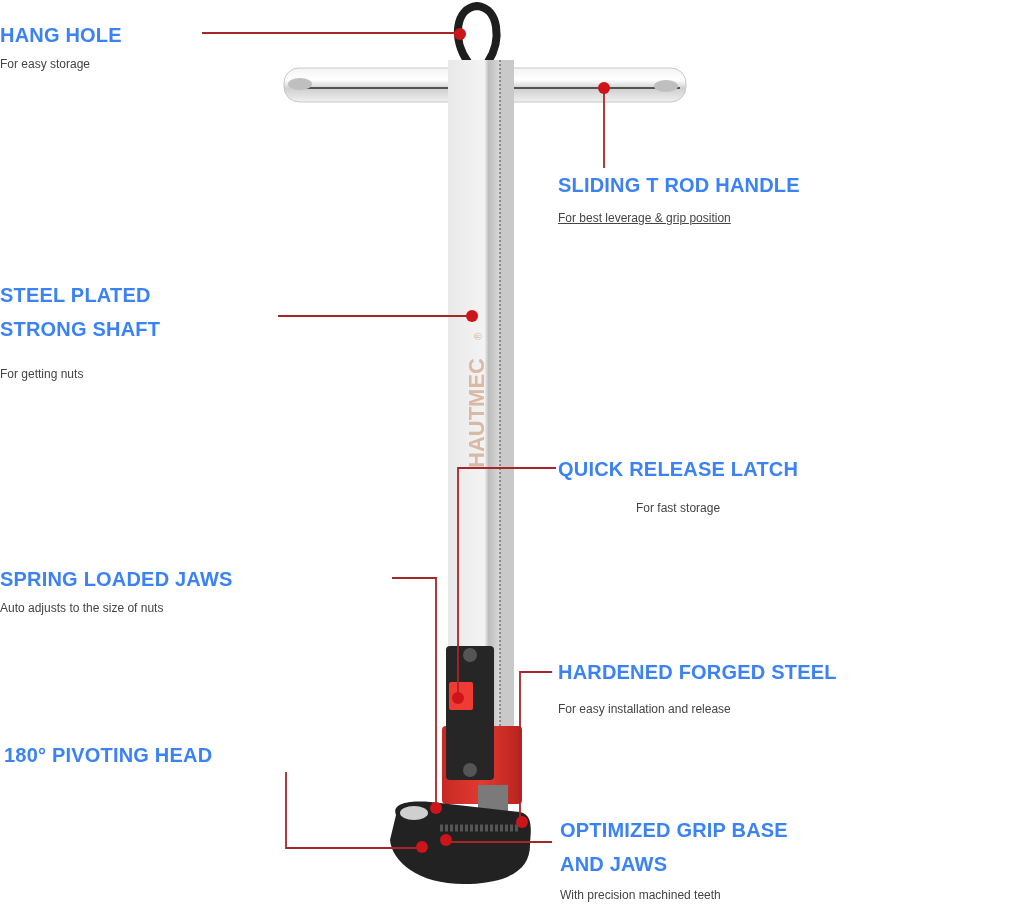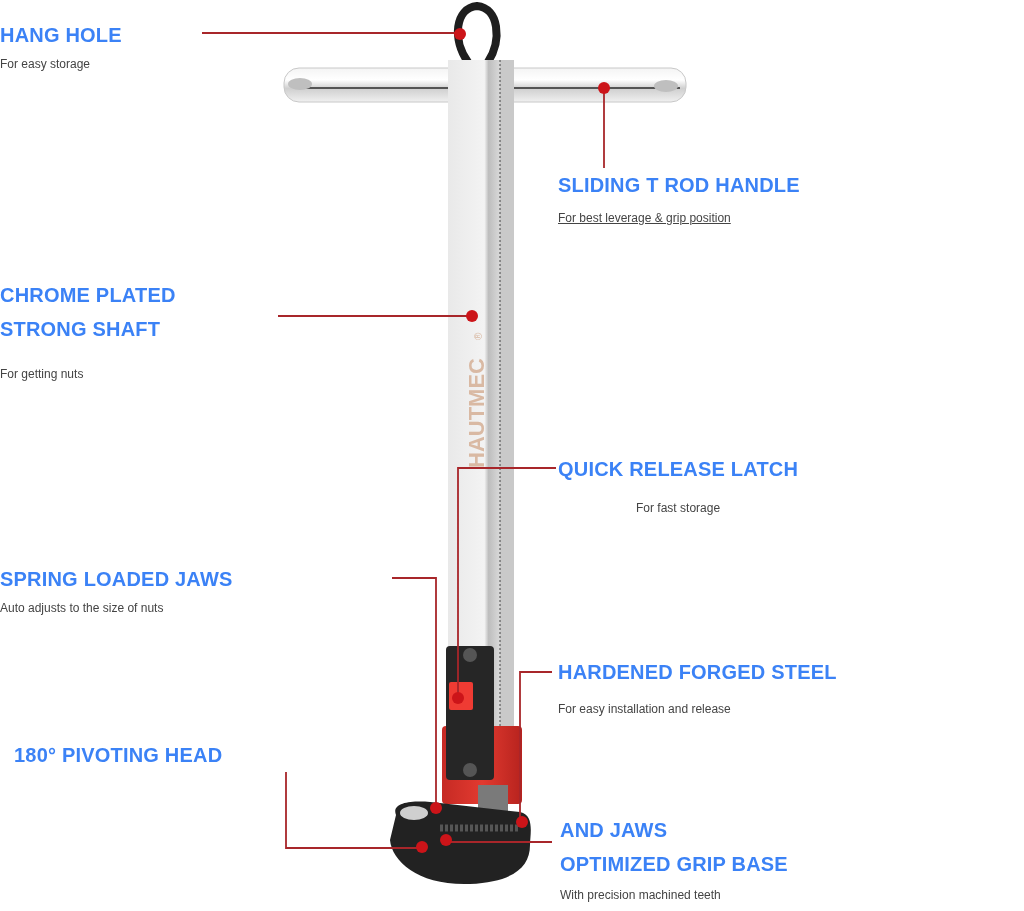--- a/index.html
+++ b/index.html
@@ -95,41 +95,41 @@
   <div class="title">HANG HOLE</div>
   <div class="sub">For easy storage</div>
 </div>
 
 <div class="callout" style="left:558px;top:168px;">
   <div class="title">SLIDING T ROD HANDLE</div>
   <div class="sub" style="margin-top:4px;text-decoration:underline;">For best leverage &amp; grip position</div>
 </div>
 
 <div class="callout" style="left:0;top:278px;">
-  <div class="title">CHROME PLATED</div>
+  <div class="title">STEEL PLATED</div>
   <div class="title">STRONG SHAFT</div>
   <div class="sub" style="margin-top:16px;">For getting nuts</div>
 </div>
 
 <div class="callout" style="left:558px;top:452px;text-align:center;">
   <div class="title">QUICK RELEASE LATCH</div>
   <div class="sub" style="margin-top:10px;">For fast storage</div>
 </div>
 
 <div class="callout" style="left:0;top:562px;">
   <div class="title">SPRING LOADED JAWS</div>
   <div class="sub" style="">Auto adjusts to the size of nuts</div>
 </div>
 
 <div class="callout" style="left:558px;top:655px;">
   <div class="title">HARDENED FORGED STEEL</div>
   <div class="sub" style="margin-top:8px;">For easy installation and release</div>
 </div>
 
-<div class="callout" style="left:14px;top:738px;">
+<div class="callout" style="left:4px;top:738px;">
   <div class="title">180° PIVOTING HEAD</div>
 </div>
 
 <div class="callout" style="left:560px;top:813px;">
+  <div class="title">OPTIMIZED GRIP BASE</div>
   <div class="title">AND JAWS</div>
-  <div class="title">OPTIMIZED GRIP BASE</div>
   <div class="sub" style="margin-top:2px;">With precision machined teeth</div>
 </div>
 
 </body></html>

